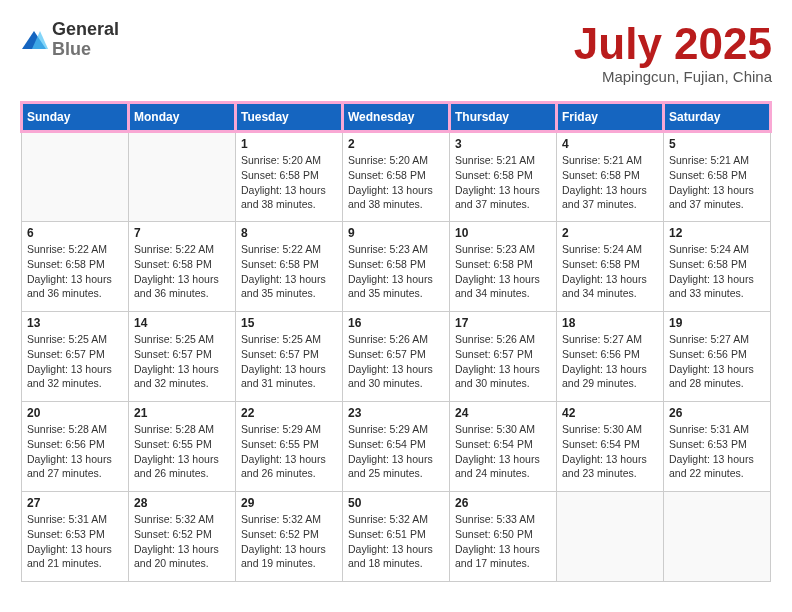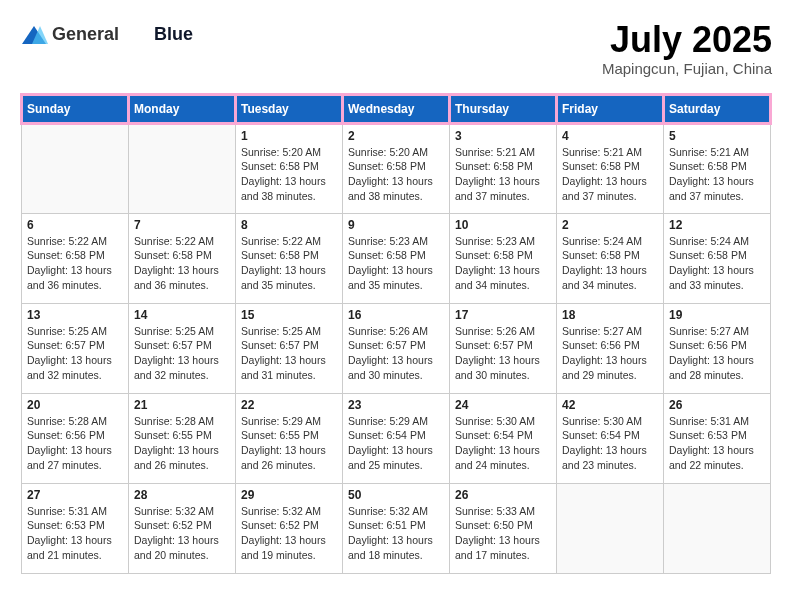--- a/index.html
+++ b/index.html
@@ -15,41 +15,40 @@
       justify-content: space-between;
       align-items: flex-start;
       margin-bottom: 16px;
     }
     .logo {
       display: flex;
       align-items: center;
     }
     .logo-text {
       display: flex;
-      flex-direction: row;
+      flex-direction: column;
       font-size: 18px;
       font-weight: bold;
       line-height: 1.1;
-      gap: 35px;
     }
     .logo-general { color: #333; }
-    .logo-blue { color: #0f172a; }
+    .logo-blue { color: #737373; }
     .logo-icon {
       width: 28px;
       height: 28px;
       margin-right: 4px;
       margin-top: 2px;
     }
     .title-section {
       text-align: right;
     }
     .month-title {
-      font-size: 36px;
-      font-weight: bold;
-      color: #000000;
+      font-size: 44px;
+      font-weight: bold;
+      color: #b91c1c;
       line-height: 1.1;
     }
     .location {
       font-size: 15px;
       color: #555;
       margin-left: 25px;
     }
     .calendar {
       width: 100%;
       border-collapse: collapse;

